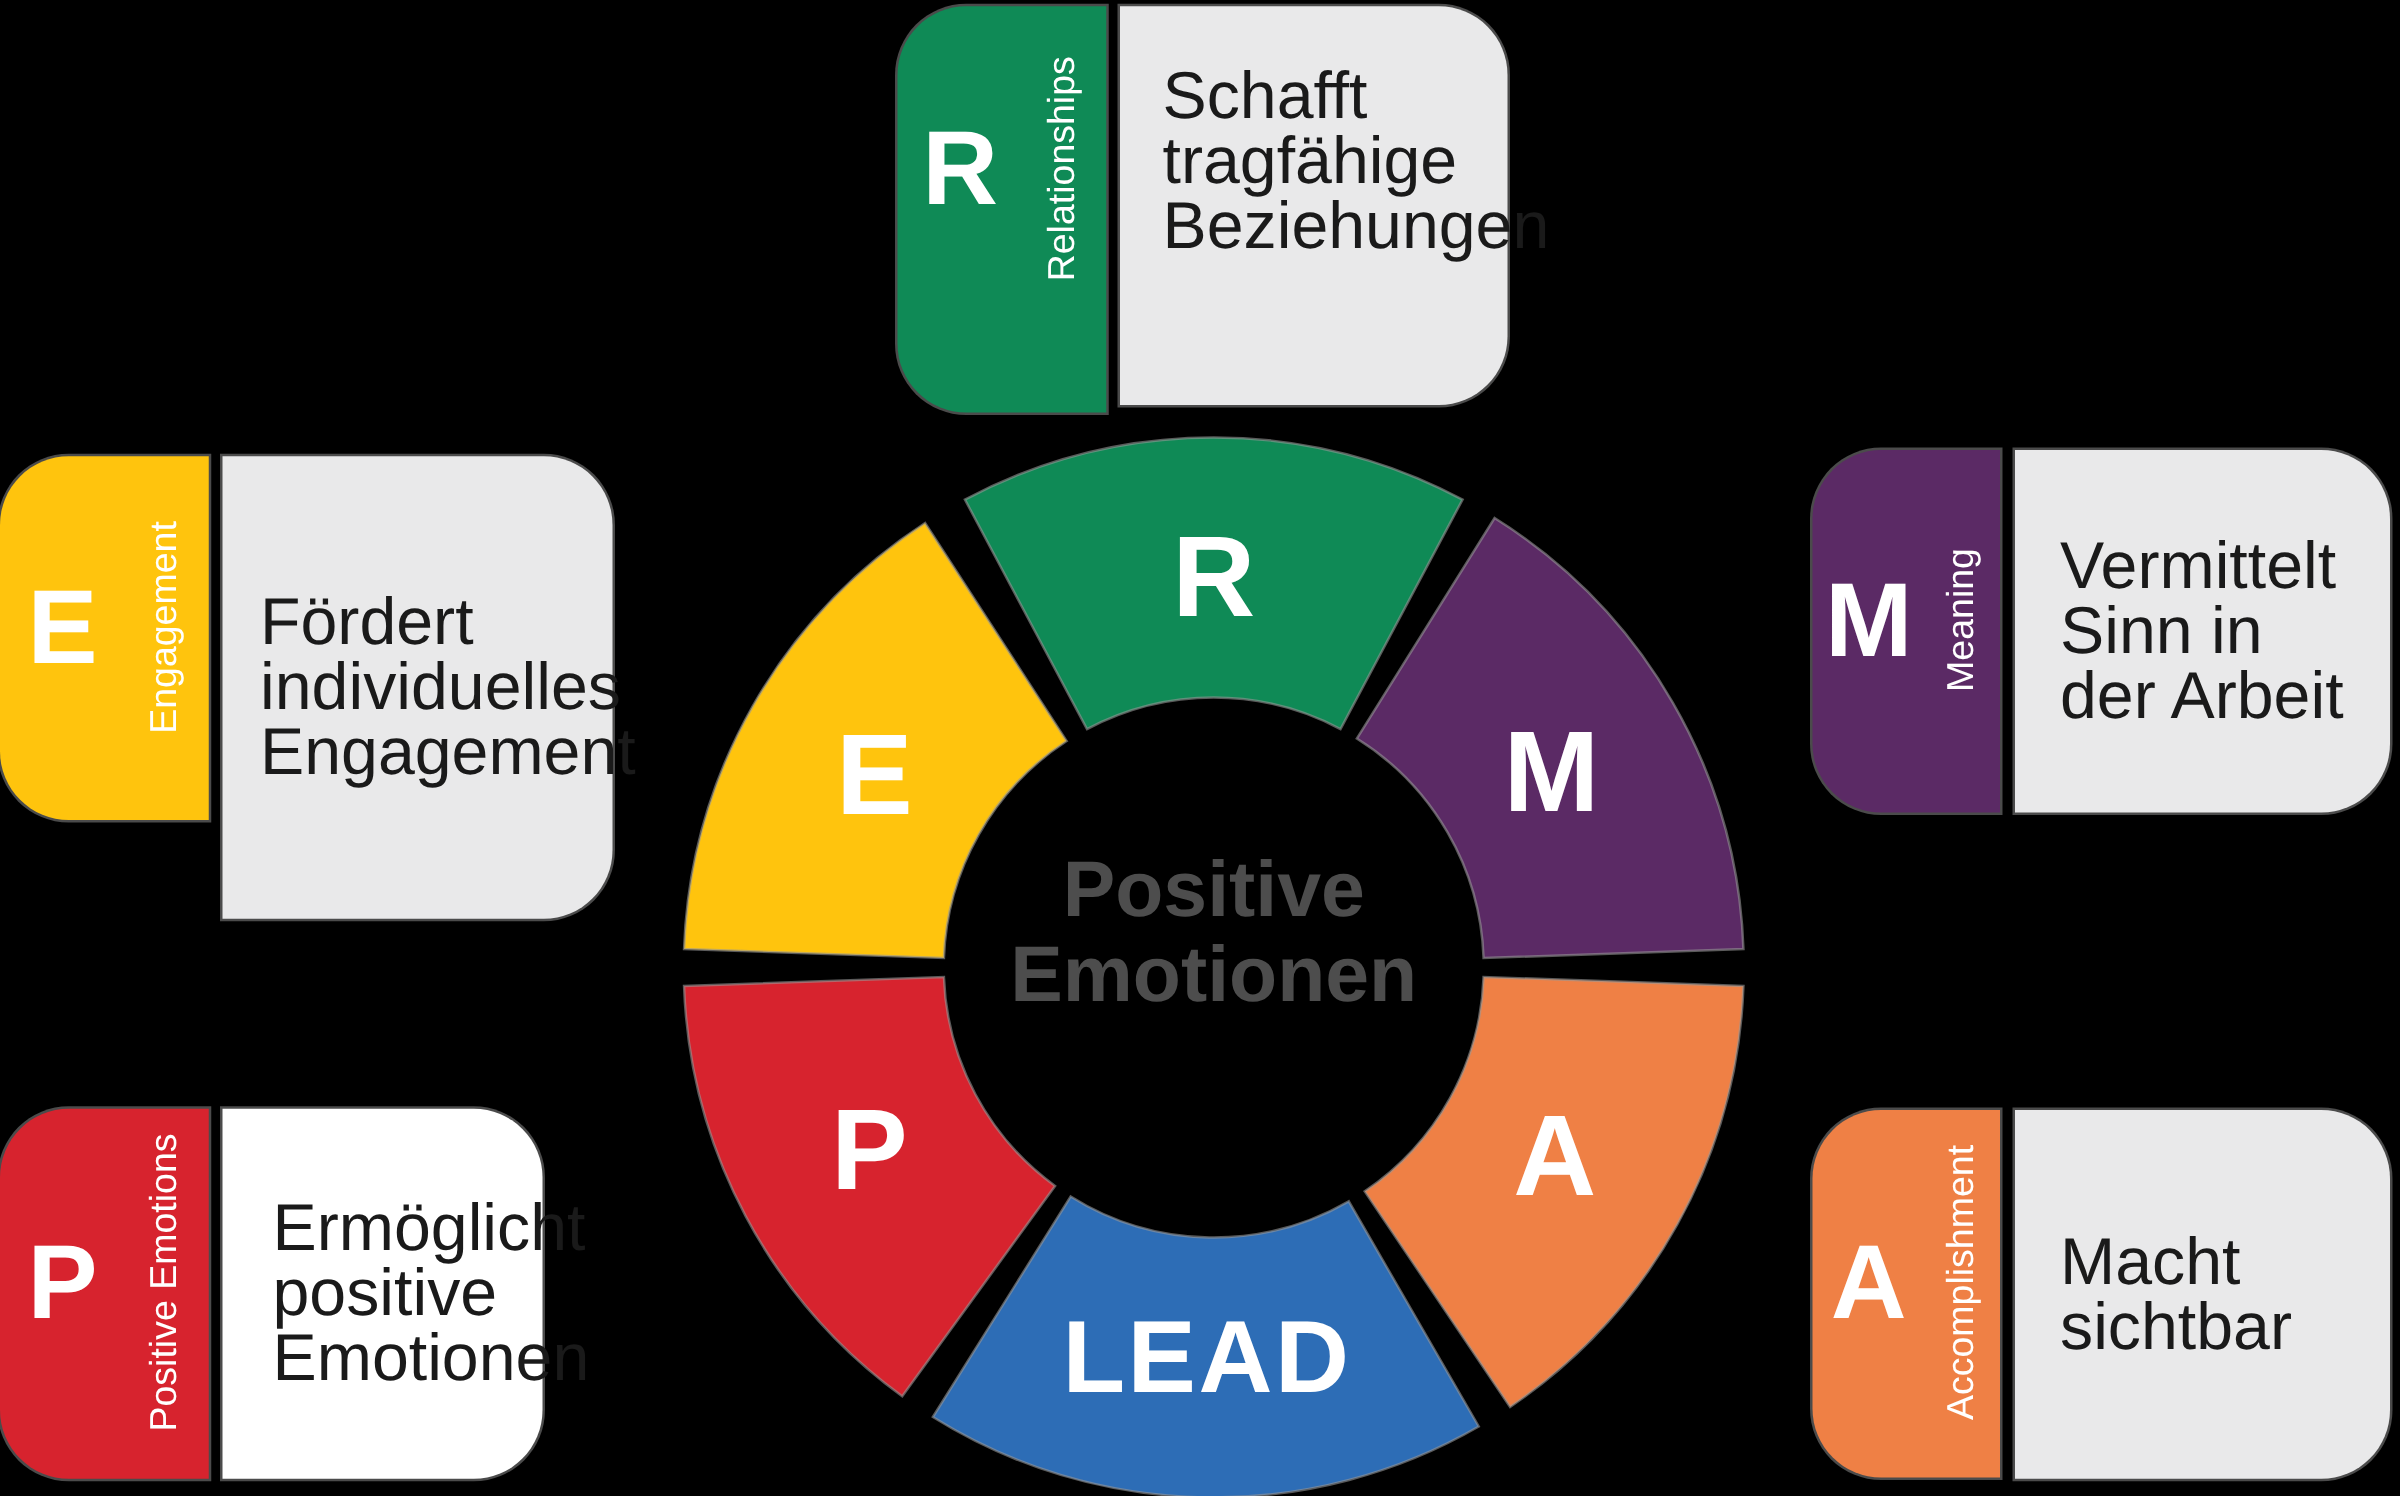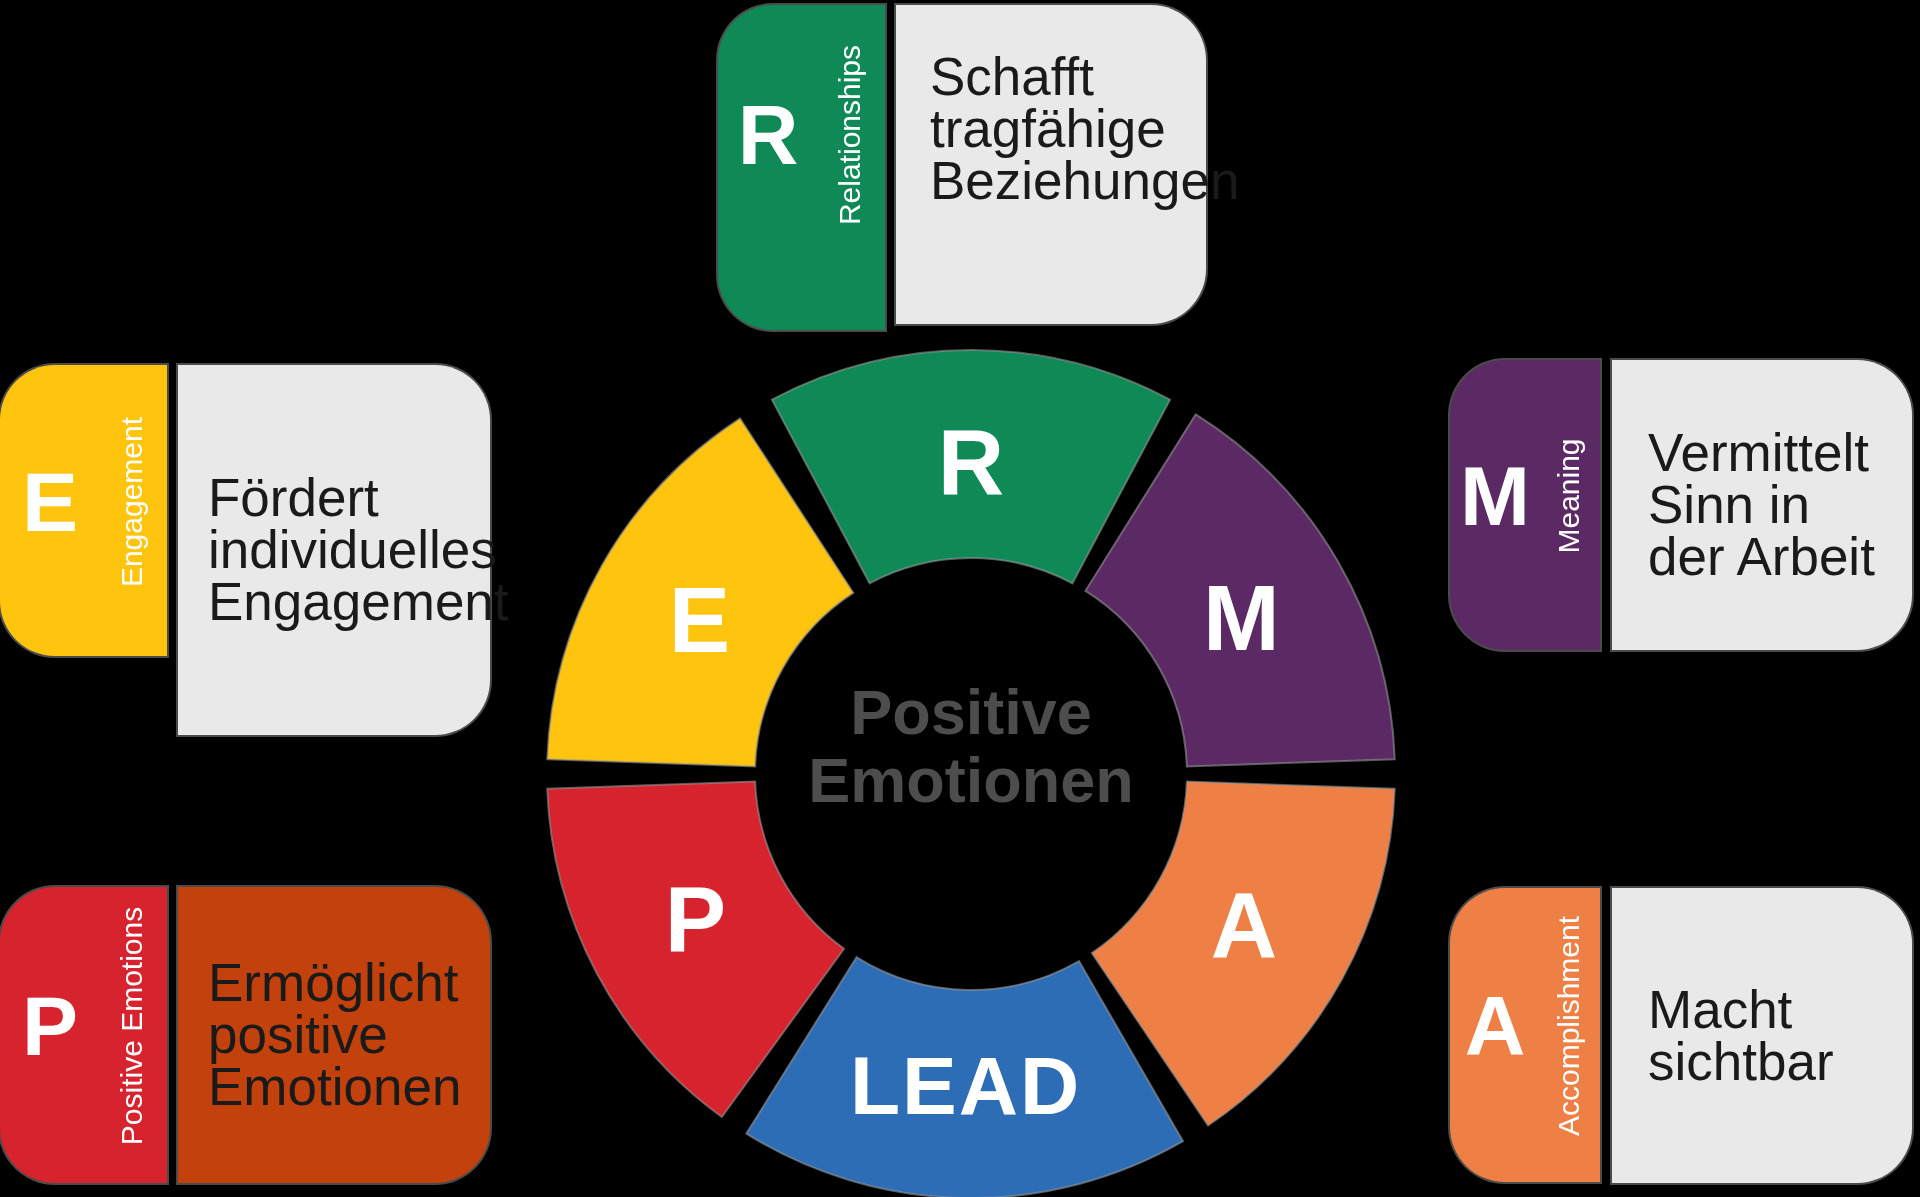--- a/index.html
+++ b/index.html
@@ -96,21 +96,21 @@
       <div>Fördert</div>
       <div>individuelles</div>
       <div>Engagement</div>
     </div>
   </div>
 
   <div class="tab round-left" style="left: 0px; top: 887px; width: 167px; height: 296px; background: rgb(215, 35, 46);">
     <span class="tab-letter">P</span>
     <span class="tab-tag">Positive Emotions</span>
   </div>
-  <div class="card" style="left: 178px; top: 887px; width: 312px; height: 296px; padding-left: 30px; background: #c2410c;">
+  <div class="card" style="left: 178px; top: 887px; width: 256px; height: 296px; padding-left: 40px; background: #ffffff;">
     <div class="card-text">
       <div>Ermöglicht</div>
       <div>positive</div>
       <div>Emotionen</div>
     </div>
   </div>
 
   <div class="tab round-left" style="left: 1450px; top: 360px; width: 150px; height: 290px; background: rgb(91, 42, 101);">
     <span class="tab-letter">M</span>
     <span class="tab-tag">Meaning</span>

